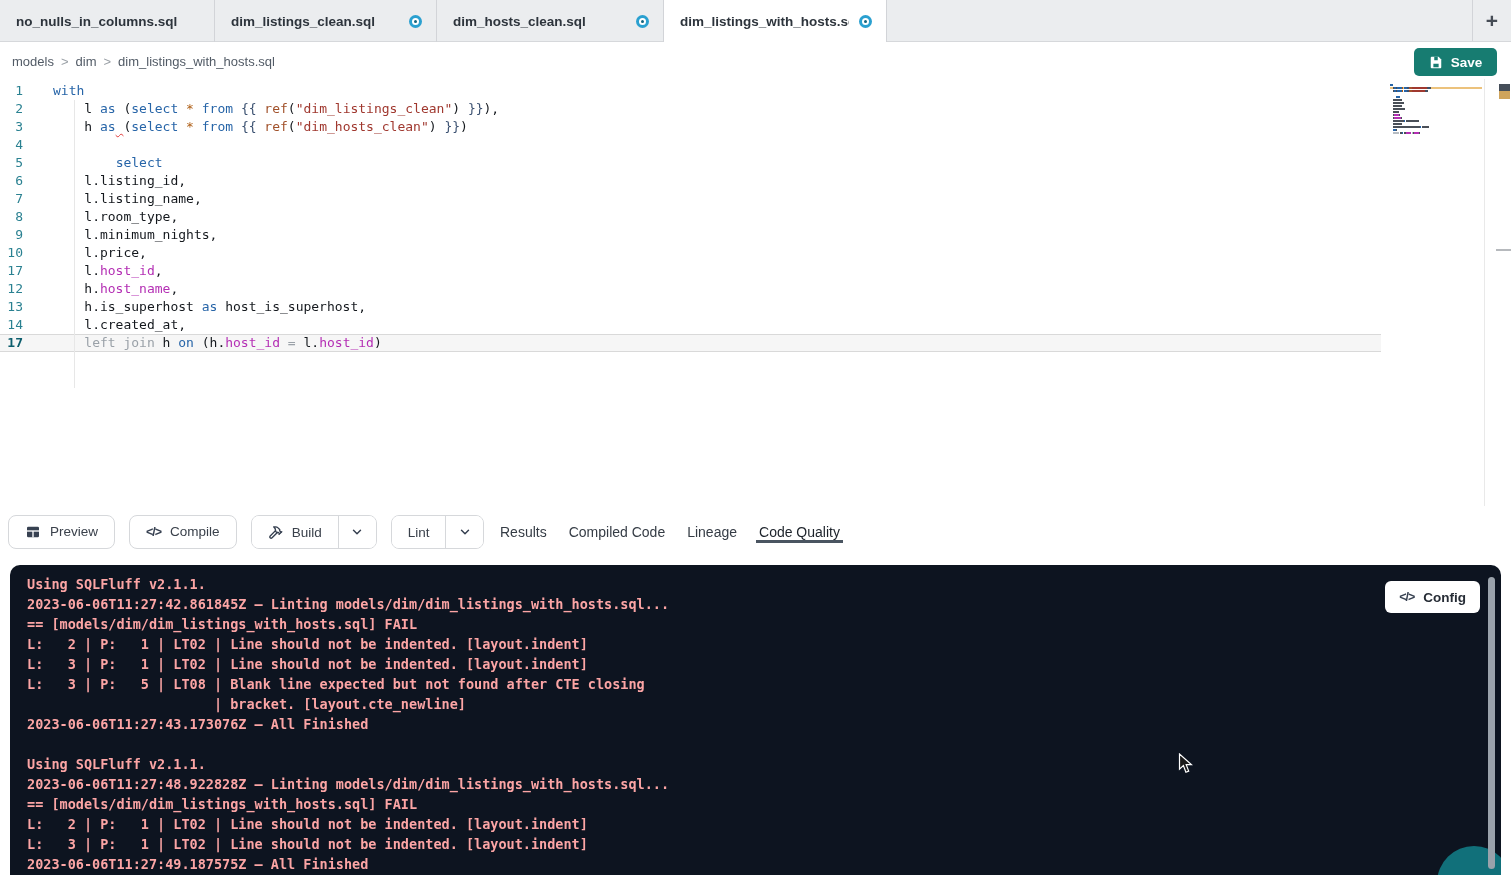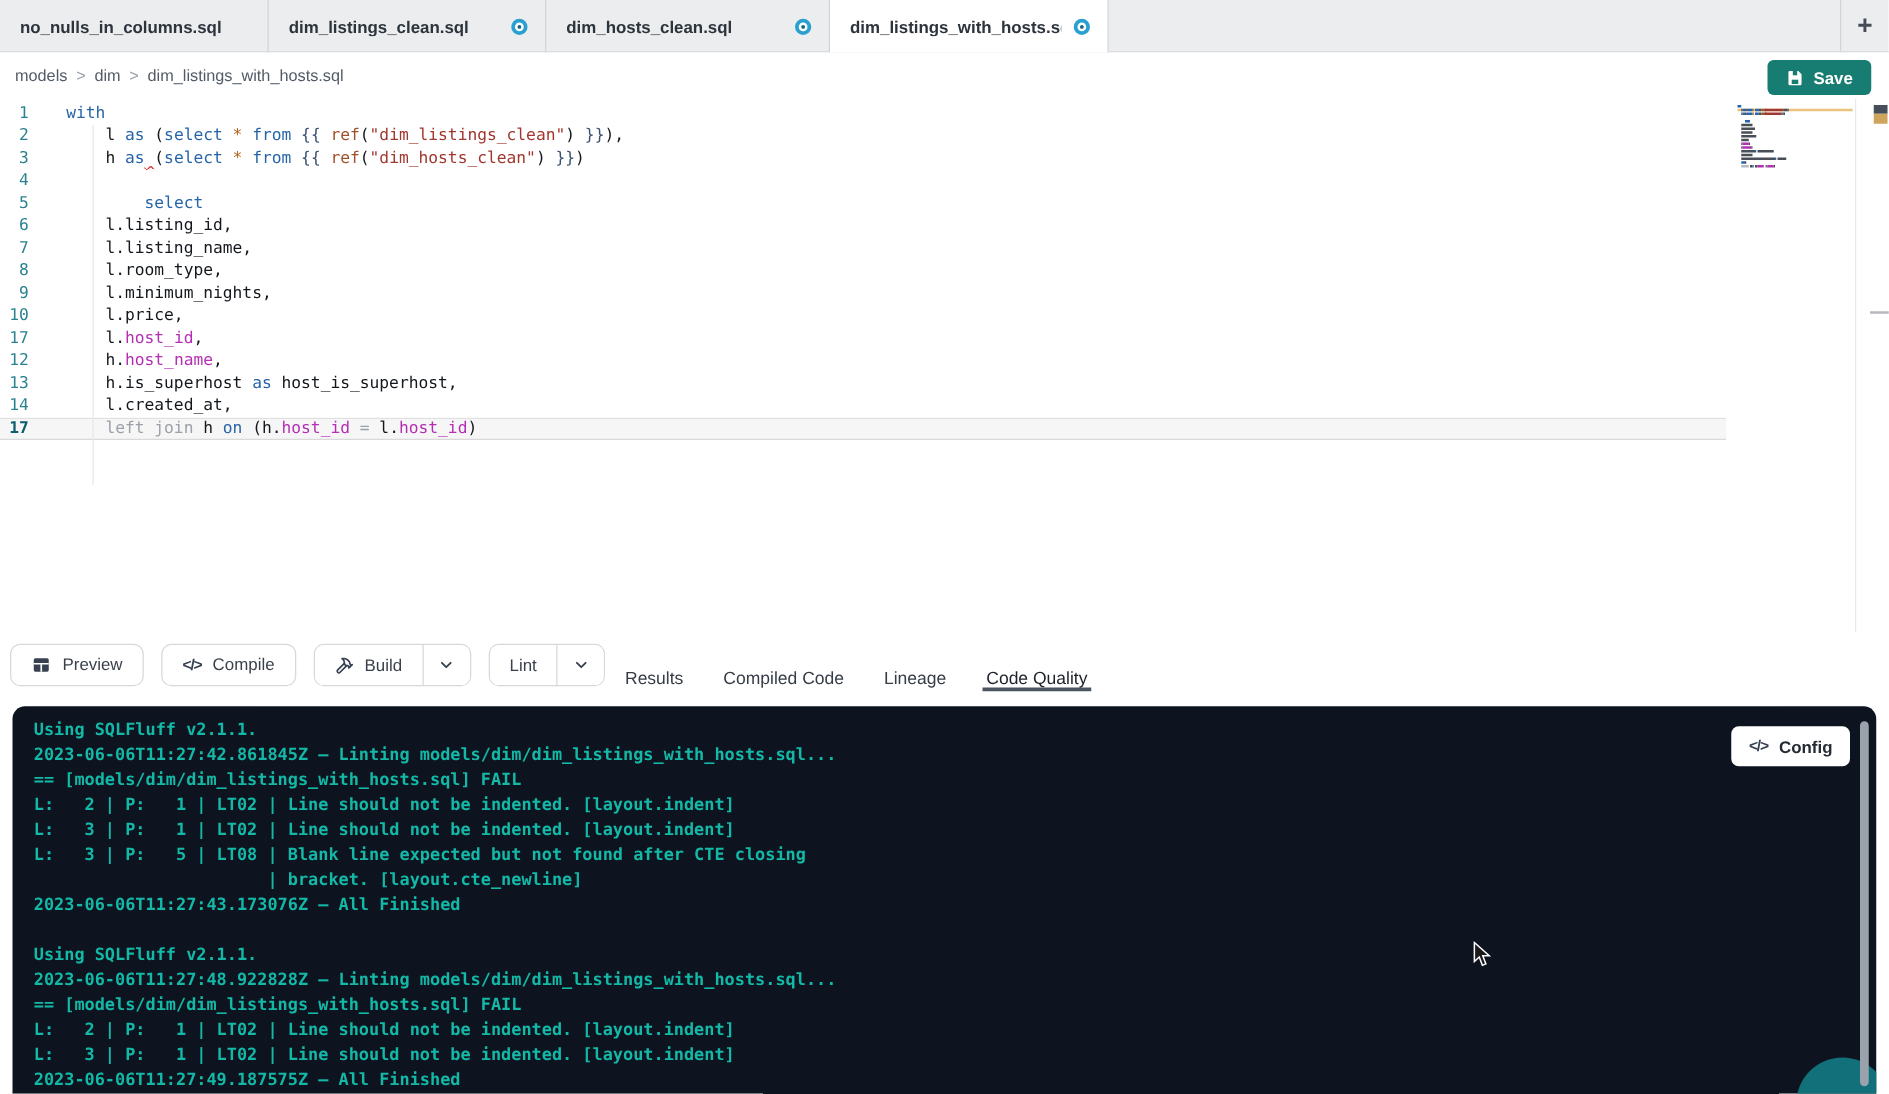--- a/index.html
+++ b/index.html
@@ -98,33 +98,33 @@
     font-family:Liberation Sans, sans-serif; }
   .split { display:flex; border:1px solid #d6d8db; border-radius:8px;
     overflow:hidden; height:34px; }
   .split .btn { border:none; border-radius:0; }
   .split .chev { width:38px; display:flex; align-items:center;
     justify-content:center; border-left:1px solid #d6d8db; background:#fff;
     cursor:pointer; }
   .icon-code { font-weight:700; font-size:12.5px; color:#374151;
     letter-spacing:-1px; }
   .panel-tabs { position:absolute; left:497px; top:0; height:43px; display:flex;
-    gap:26px; align-items:flex-end; }
+    gap:16px; align-items:center; }
   .panel-tab { display:flex; align-items:center; padding:0 3px; font-size:14px;
     color:#353c45; cursor:pointer; border-bottom:3px solid transparent;
     padding-top:3px; }
   .panel-tab.active { border-bottom-color:#4a5561; color:#1c222a; }
 
   
   .terminal { position:absolute; left:10px; top:565px; width:1491px;
     height:310px; background:#0d1420; border-radius:10px 10px 0 0;
     overflow:hidden; }
   .term-pre { margin:0; padding:9px 0 0 17px; white-space:pre;
     font-family:"DejaVu Sans Mono", monospace; font-size:13.5px;
-    font-weight:700; line-height:20px; color:#14b8a6; }
+    font-weight:700; line-height:20px; color:#fca5a5; }
   .config-btn { position:absolute; right:21px; top:16px; height:32px;
     padding:0 14px; background:#fff; border:none; border-radius:6px;
     display:flex; align-items:center; gap:9px; font-size:13.5px;
     font-weight:600; color:#262c35; cursor:pointer; z-index:3;
     font-family:"Liberation Sans", sans-serif; }
   .term-scrollbar { position:absolute; right:6px; top:12px; width:7px;
     height:292px; border-radius:3.5px; background:#9aa2ab; z-index:2;
     cursor:pointer; }
   .help-bubble { position:absolute; left:1427px; top:281px; width:74px;
     height:74px; border-radius:50%; background:#11707a; z-index:1;

